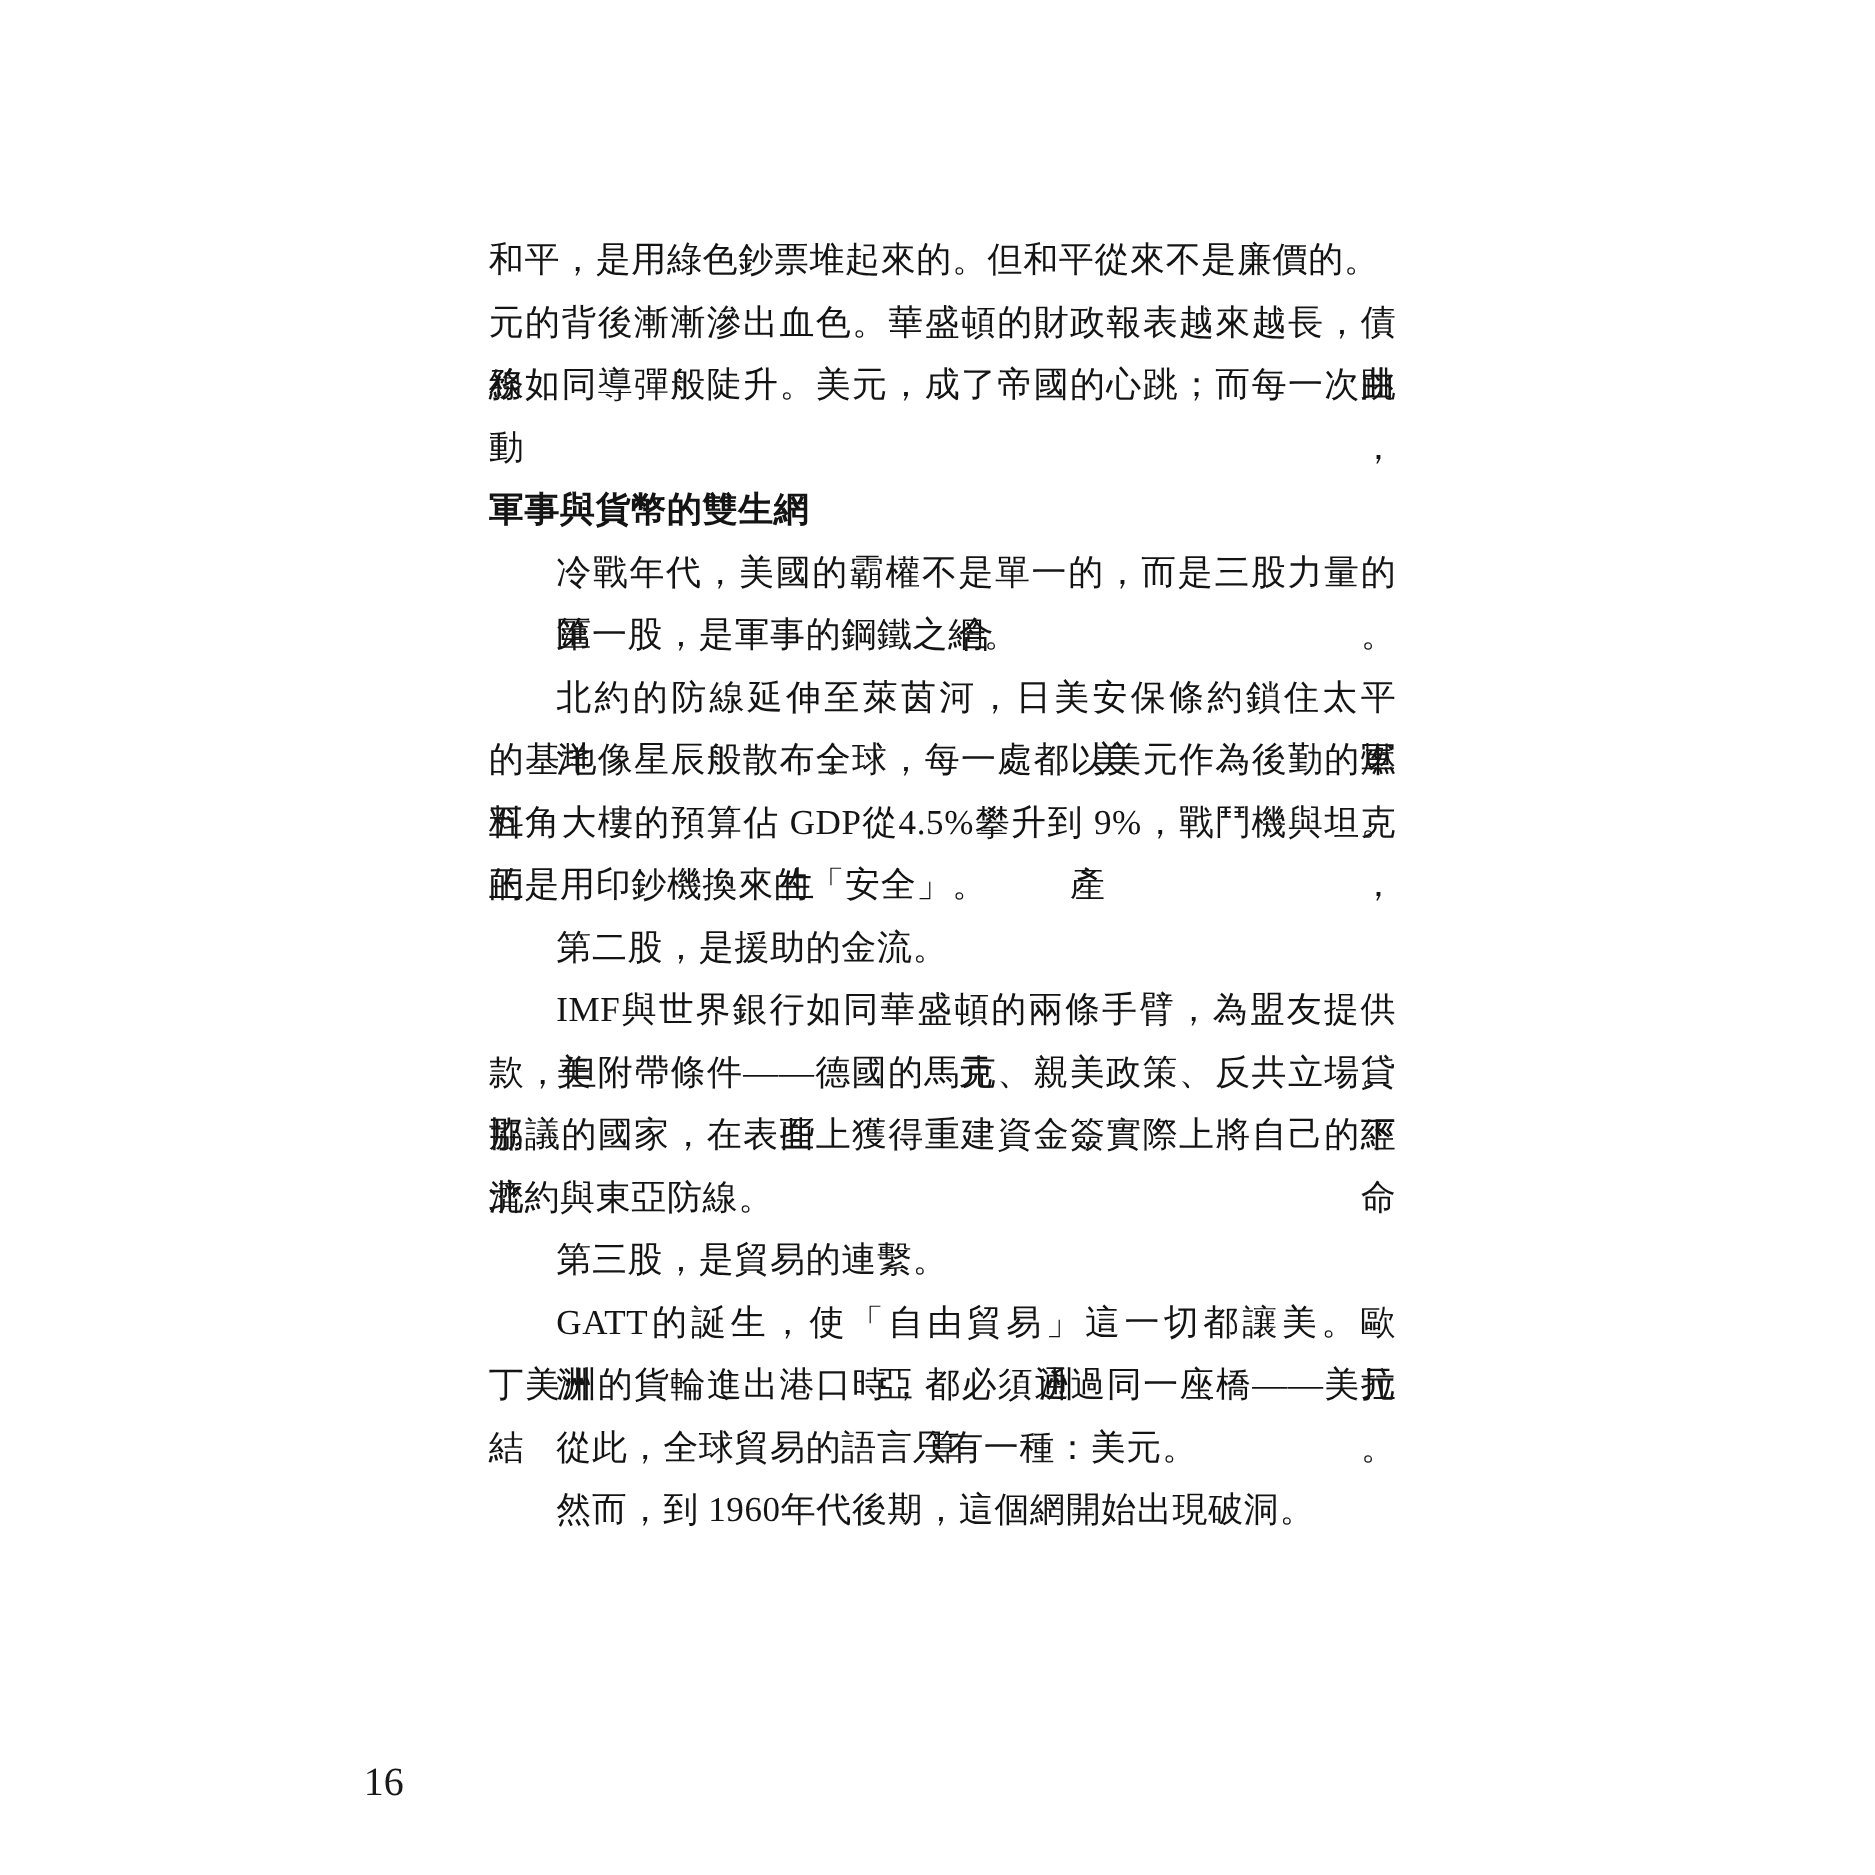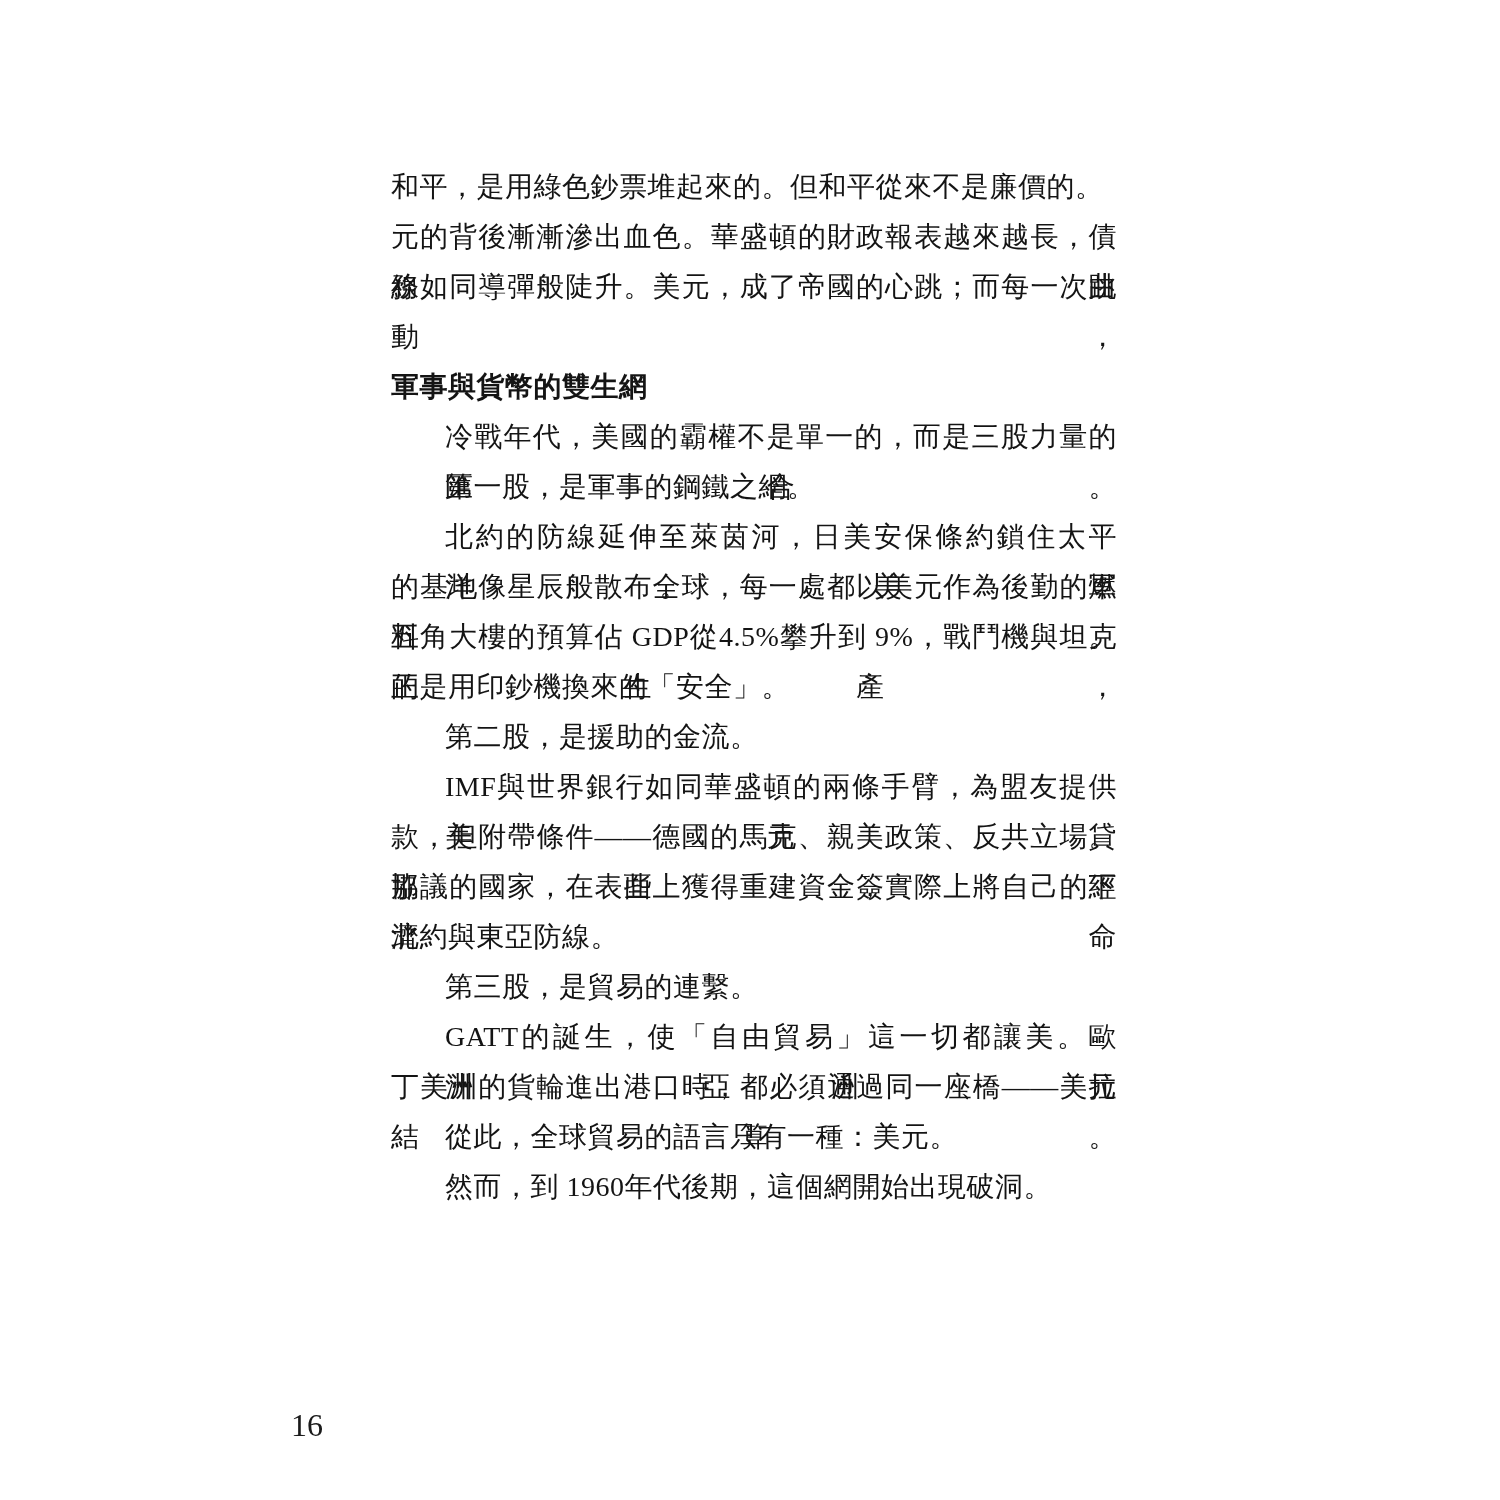--- a/index.html
+++ b/index.html
@@ -16,21 +16,21 @@
     overflow: hidden;
   }
   .page {
     position: absolute;
     inset: 0;
     background: #ffffff;
   }
   .text-block {
     position: absolute;
     left: 391px;
-    top: 162px;
+    top: 184px;
     width: 726px;
     font-family: Liberation Serif, serif;
   }
   .line {
     margin: 0;
     font-size: 28px;
     line-height: 50px;
     height: 50px;
     letter-spacing: 0.5px;
     white-space: nowrap;

